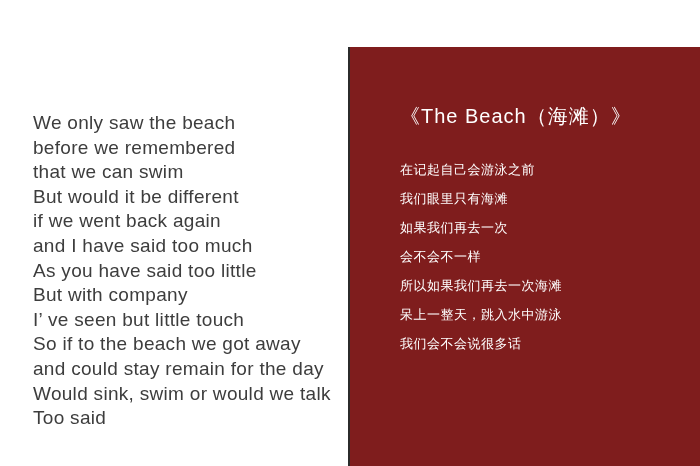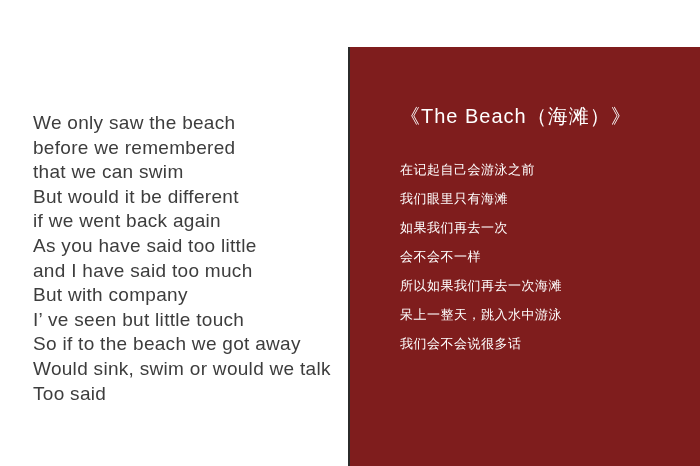--- a/index.html
+++ b/index.html
@@ -59,25 +59,26 @@
 <body>
 
 <div class="page">
 
   <div class="panel-left">
     <div class="line">We only saw the beach</div>
     <div class="line">before we remembered</div>
     <div class="line">that we can swim</div>
     <div class="line">But would it be different</div>
     <div class="line">if we went back again</div>
+    <div class="line">and I have said too much</div>
     <div class="line">As you have said too little</div>
-    <div class="line">and I have said too much</div>
     <div class="line">But with company</div>
     <div class="line">I’ ve seen but little touch</div>
     <div class="line">So if to the beach we got away</div>
+    <div class="line">and could stay remain for the day</div>
     <div class="line">Would sink, swim or would we talk</div>
     <div class="line">Too said</div>
   </div>
 
   <div class="panel-right">
     <div class="title">《The Beach（海滩）》</div>
     <div class="line">在记起自己会游泳之前</div>
     <div class="line">我们眼里只有海滩</div>
     <div class="line">如果我们再去一次</div>
     <div class="line">会不会不一样</div>

